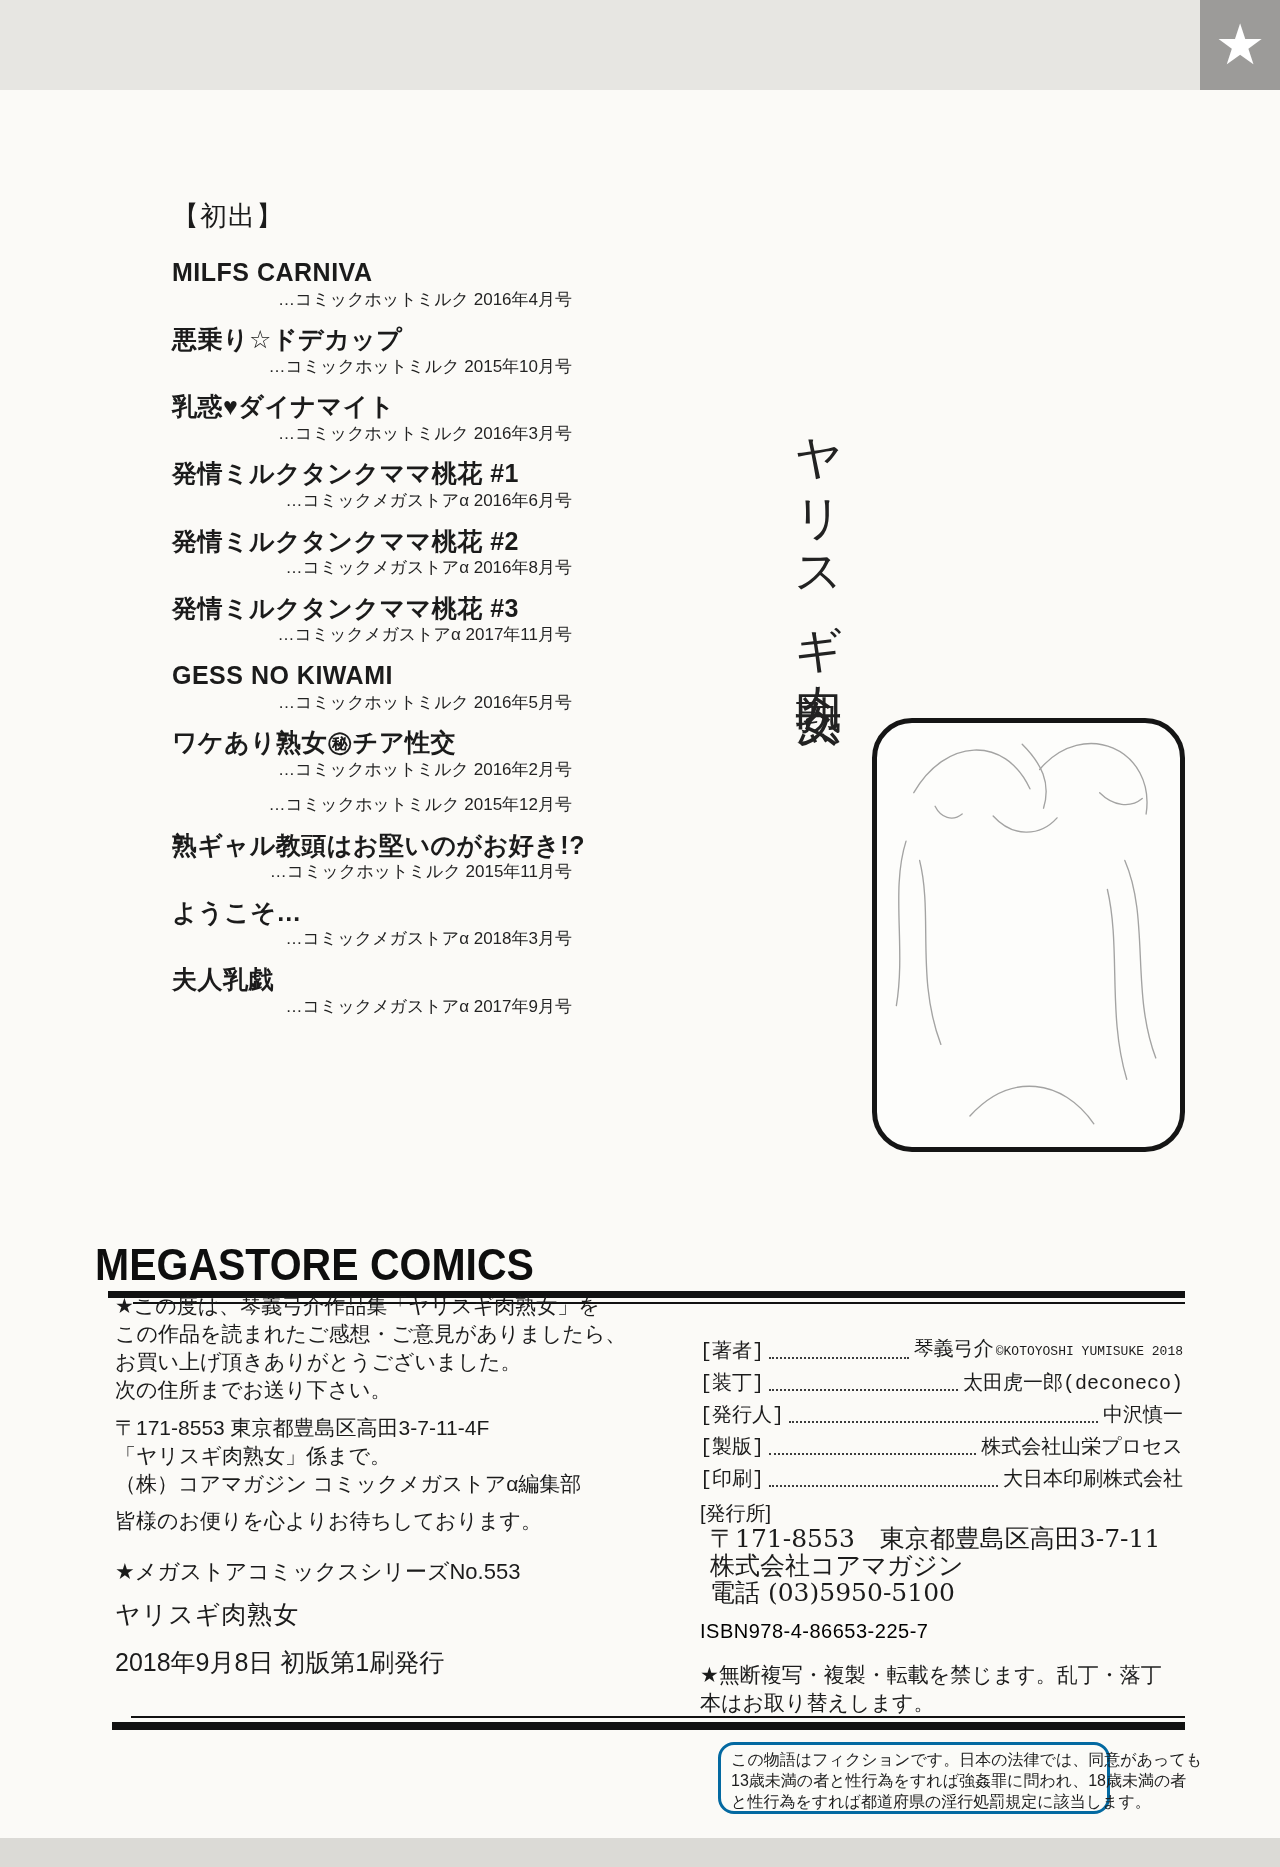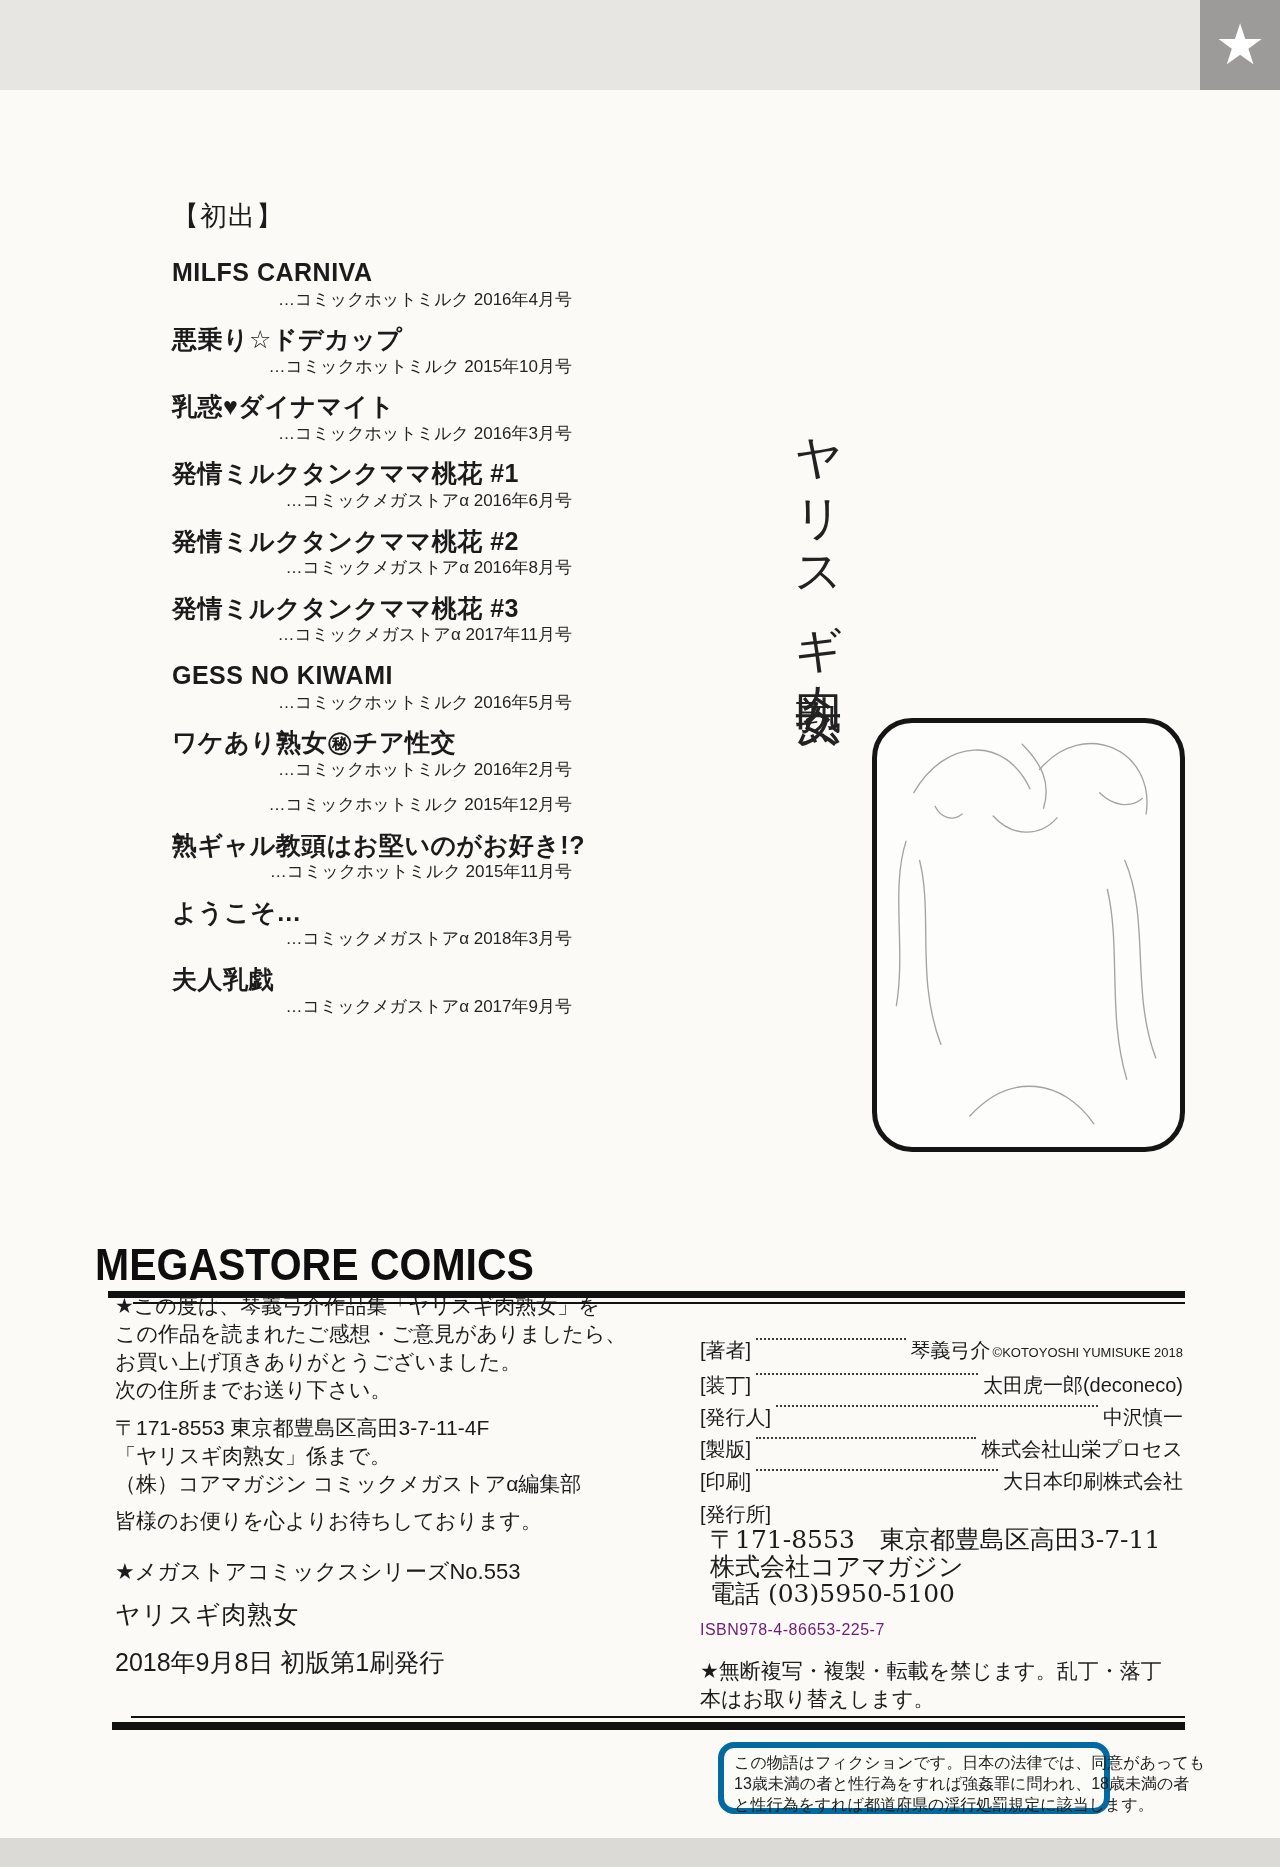--- a/index.html
+++ b/index.html
@@ -57,41 +57,41 @@
   .rule-a-thin{position:absolute;left:133px;top:1302px;width:1052px;height:2px;background:#111;}
 
   .col-left{position:absolute;left:115px;top:1292px;width:445px;font-size:21px;line-height:1.33;}
   .col-left .line{white-space:nowrap;}
   .col-left .grp{margin-bottom:10px;}
   .series-no{font-size:22px;margin-top:22px;white-space:nowrap;}
   .book-title{font-size:25px;margin-top:11px;white-space:nowrap;letter-spacing:1px;}
   .edition{font-size:25px;margin-top:15px;white-space:nowrap;}
 
   .col-right{position:absolute;left:700px;top:1338px;width:483px;font-size:20px;}
-  .credit-row{display:flex;align-items:flex-start;margin-bottom:8px;line-height:24px;white-space:nowrap;}
+  .credit-row{display:flex;align-items:flex-end;margin-bottom:8px;line-height:24px;white-space:nowrap;font-family:Liberation Mono, monospace;}
   .credit-label{flex:none;}
   .dots{flex:1;border-bottom:2px dotted #3c3c3c;margin:0 5px 5px 5px;min-width:20px;}
   .credit-value{flex:none;}
   .copyright-note{font-size:13px;letter-spacing:0;margin-left:2px;}
   .publisher-label{margin-top:4px;line-height:26px;}
   .publisher-lines{
     font-family:"DejaVu Serif","Liberation Serif",serif;
     font-size:25px;line-height:26px;padding-left:10px;
   }
   .publisher-lines .line{white-space:nowrap;margin-bottom:1px;}
-  .isbn{font-size:16px;color:#701a75;margin-top:14px;letter-spacing:.5px;white-space:nowrap;}
+  .isbn{font-size:20px;color:#000000;margin-top:14px;letter-spacing:.5px;white-space:nowrap;}
   .notice{margin-top:18px;font-size:21px;line-height:28px;}
   .notice .line{white-space:nowrap;}
 
   .rule-b-thin{position:absolute;left:131px;top:1716px;width:1054px;height:2px;background:#111;}
   .rule-b-thick{position:absolute;left:112px;top:1722px;width:1073px;height:8px;background:#111;}
 
   .disclaimer{
     position:absolute;left:718px;top:1742px;width:392px;height:72px;
-    border:6px solid #0369a1;border-radius:16px;background:#fbfbf8;
+    border:3px solid #0369a1;border-radius:16px;background:#fbfbf8;
     box-sizing:border-box;padding:5px 10px;
     font-size:16px;line-height:1.3;color:#1d1d1d;
   }
   .disclaimer .line{white-space:nowrap;}
 </style>
 </head>
 <body>
 
 <div class="page">
   <div class="top-band"></div>

